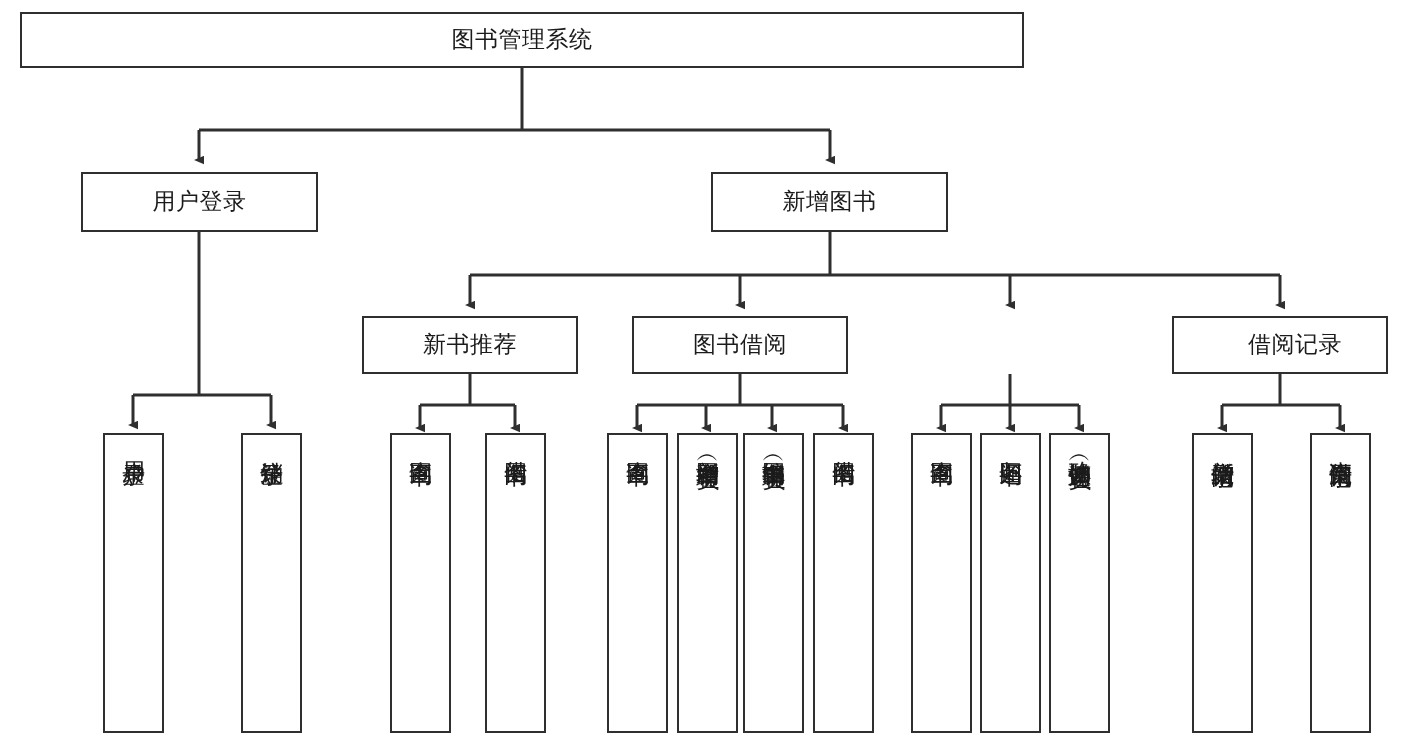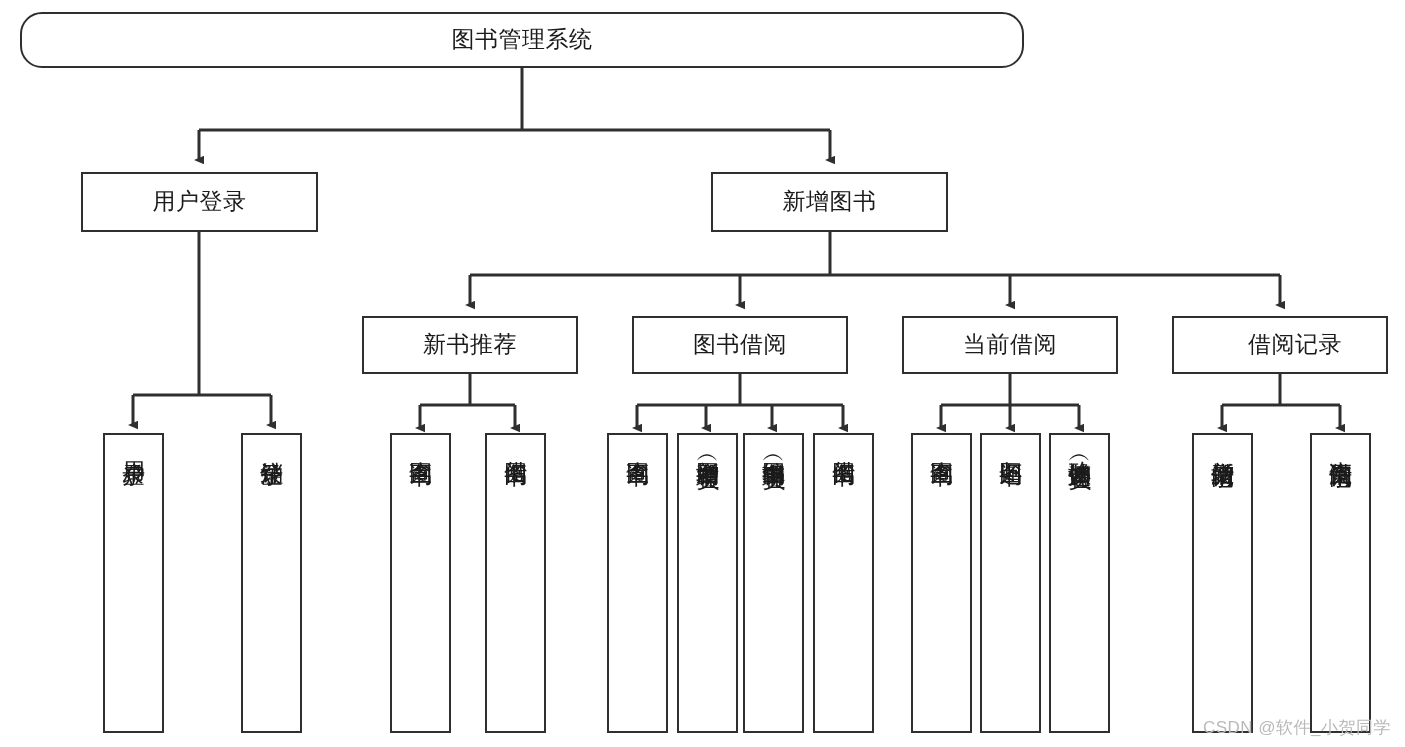--- a/index.html
+++ b/index.html
@@ -118,39 +118,36 @@
       <path d="M1010,405 L1010,428" marker-end="url(#arrow)"></path>
       <path d="M1079,405 L1079,428" marker-end="url(#arrow)"></path>
 
       <path d="M1280,374 L1280,405"></path>
       <path d="M1222,405 L1340,405"></path>
       <path d="M1222,405 L1222,428" marker-end="url(#arrow)"></path>
       <path d="M1340,405 L1340,428" marker-end="url(#arrow)"></path>
     </g>
   </svg>
 
-  <div class="node horiz root" style="left:20px; top:12px; width:1004px; height:56px;border-radius:22px;">
+  <div class="node horiz root" style="left:20px; top:12px; width:1004px; height:56px;">
     <span class="node-label">图书管理系统</span>
   </div>
 
   <div class="node horiz" style="left:81px; top:172px; width:237px; height:60px;">
     <span class="node-label">用户登录</span>
   </div>
   <div class="node horiz" style="left:711px; top:172px; width:237px; height:60px;">
     <span class="node-label">新增图书</span>
   </div>
 
   <div class="node horiz" style="left:632px; top:316px; width:216px; height:58px;">
     <span class="node-label">图书借阅</span>
   </div>
   <div class="node horiz" style="left:362px; top:316px; width:216px; height:58px;">
     <span class="node-label">新书推荐</span>
-  </div>
-  <div class="node horiz" style="left:902px; top:316px; width:216px; height:58px;">
-    <span class="node-label">当前借阅</span>
   </div>
   <div class="node horiz" style="left:1172px; top:316px; width:216px; height:58px;padding-left:30px;">
     <span class="node-label">借阅记录</span>
   </div>
 
   <div class="node vert" style="left:103px; top:433px; width:61px; height:300px;">
     <span class="node-label">用户登录</span>
   </div>
   <div class="node vert" style="left:241px; top:433px; width:61px; height:300px;">
     <span class="node-label">注销登录</span>
@@ -186,15 +183,14 @@
     <span class="node-label">确认归还（管理员）</span>
   </div>
 
   <div class="node vert" style="left:1192px; top:433px; width:61px; height:300px;">
     <span class="node-label">新增借阅记录</span>
   </div>
   <div class="node vert" style="left:1310px; top:433px; width:61px; height:300px;">
     <span class="node-label">查询借阅记录</span>
   </div>
 
-  <div class="watermark">CSDN @软件_小贺同学</div>
 
 </div>
 
 </body></html>

